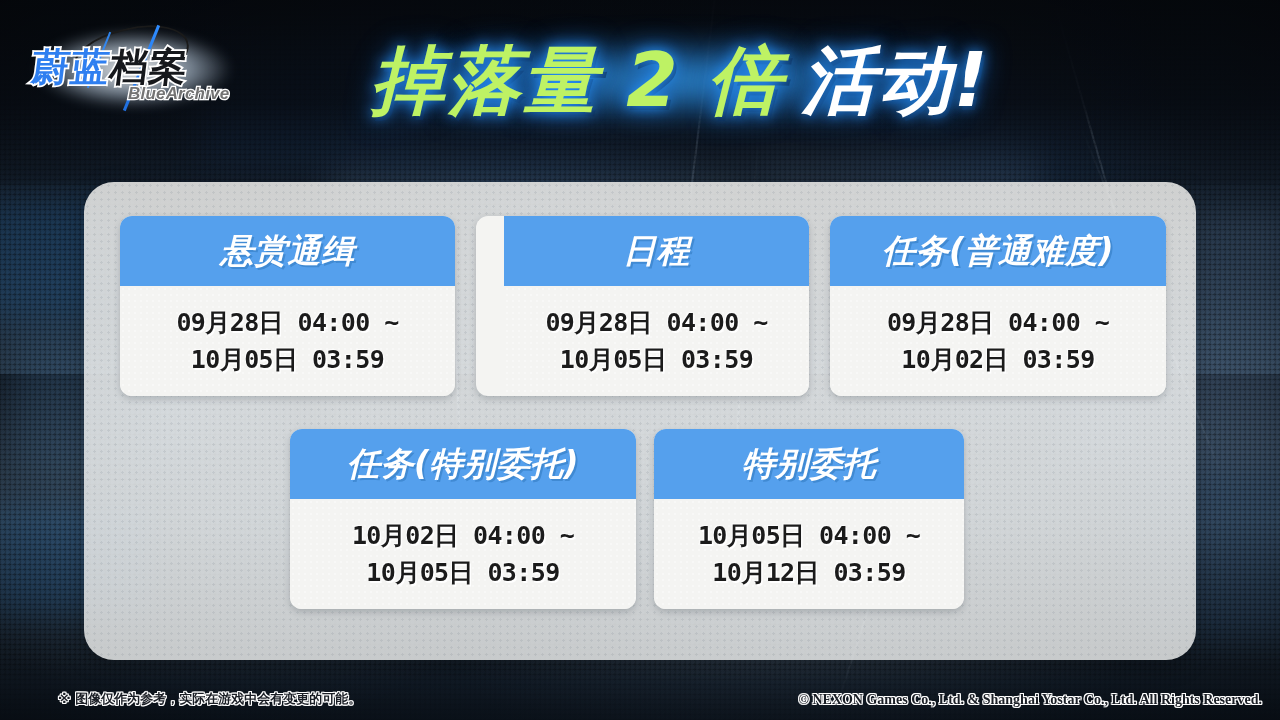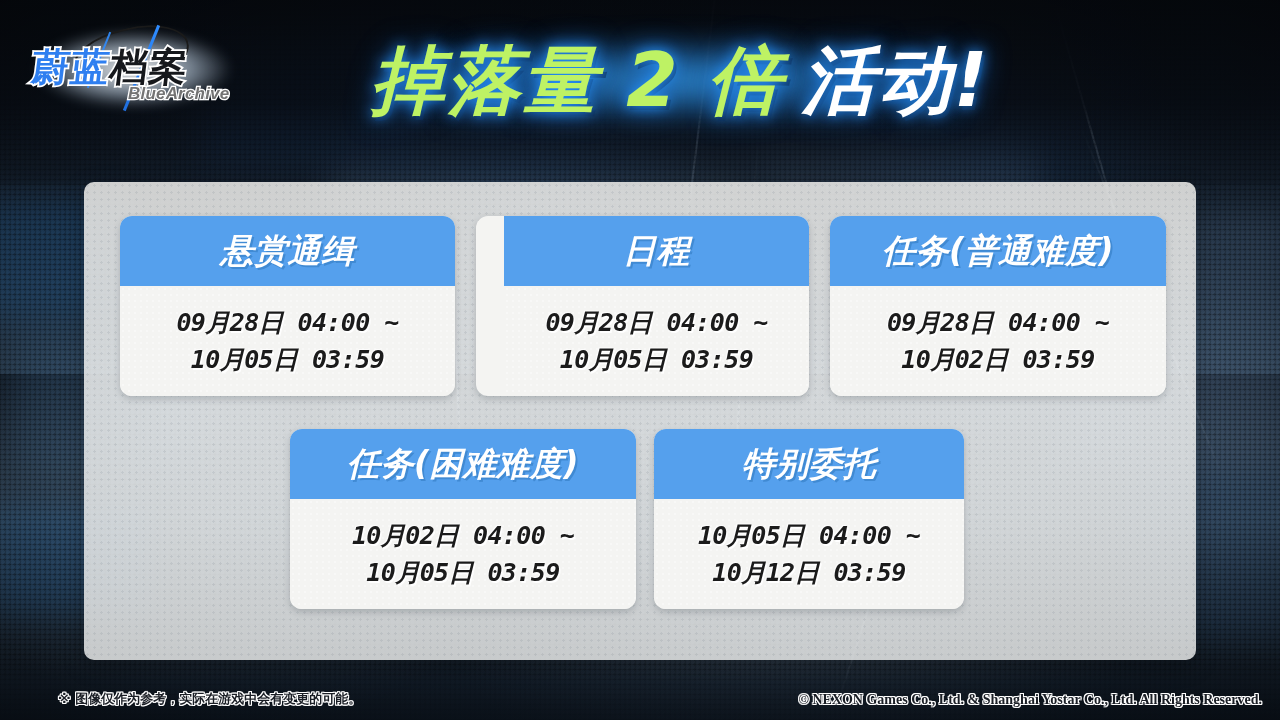--- a/index.html
+++ b/index.html
@@ -144,21 +144,21 @@
       0 0 28px rgba(30,120,230,.75),
       3px 4px 0 rgba(10,30,60,.55);
   }
   .title .y { color: #bef264; text-align: right; }
   .title .w { color: #ffffff; }
 
   
   .panel {
     position:absolute; left: 84px; top: 182px;
     width: 1112px; height: 478px;
-    border-radius: 10px;
+    border-radius: 30px;
     background: linear-gradient(180deg, rgba(228,228,226,.90) 0%, rgba(238,240,240,.86) 45%, rgba(224,226,226,.88) 100%);
     box-shadow: 0 6px 22px rgba(0,0,0,.28);
     overflow: hidden;
   }
   .panel-tex {
     position:absolute; inset:0;
     background-image: radial-gradient(rgba(120,130,140,.30) 1px, rgba(0,0,0,0) 1.2px);
     background-size: 7px 7px;
     opacity:.55;
   }
@@ -206,21 +206,20 @@
   .card-body-tex {
     position:absolute; inset:0;
     background-image: radial-gradient(rgba(255,255,255,.75) 1px, rgba(0,0,0,0) 1.2px);
     background-size: 6px 6px; opacity:.5;
   }
   .dateline {
     position:relative;
     font-family: "DejaVu Sans Mono", "Liberation Mono", monospace;
     font-size: 25px;
     font-weight: 700;
-    font-style: italic;
     color: #1b1b1b;
     letter-spacing: -.6px;
     white-space: nowrap;
     text-shadow: 1.5px 1.5px 0 rgba(255,255,255,.95), -1px -1px 0 rgba(255,255,255,.75);
   }
 
   
   .footer-note, .footer-copy {
     position:absolute; bottom: 12px;
     font-size: 13px;
@@ -322,21 +321,21 @@
           <div class="dateline">10月02日 03:59</div>
         </div>
       </div>
 
     </div>
 
     <div class="row row-bottom">
 
       <div class="card b1">
         <div class="card-head">
-          <span class="card-head-text">任务(困难难度)</span>
+          <span class="card-head-text">任务(特别委托)</span>
         </div>
         <div class="card-body">
           <div class="card-body-tex"></div>
           <div class="dateline">10月02日 04:00 ~</div>
           <div class="dateline">10月05日 03:59</div>
         </div>
       </div>
 
       <div class="card b2">
         <div class="card-head">

